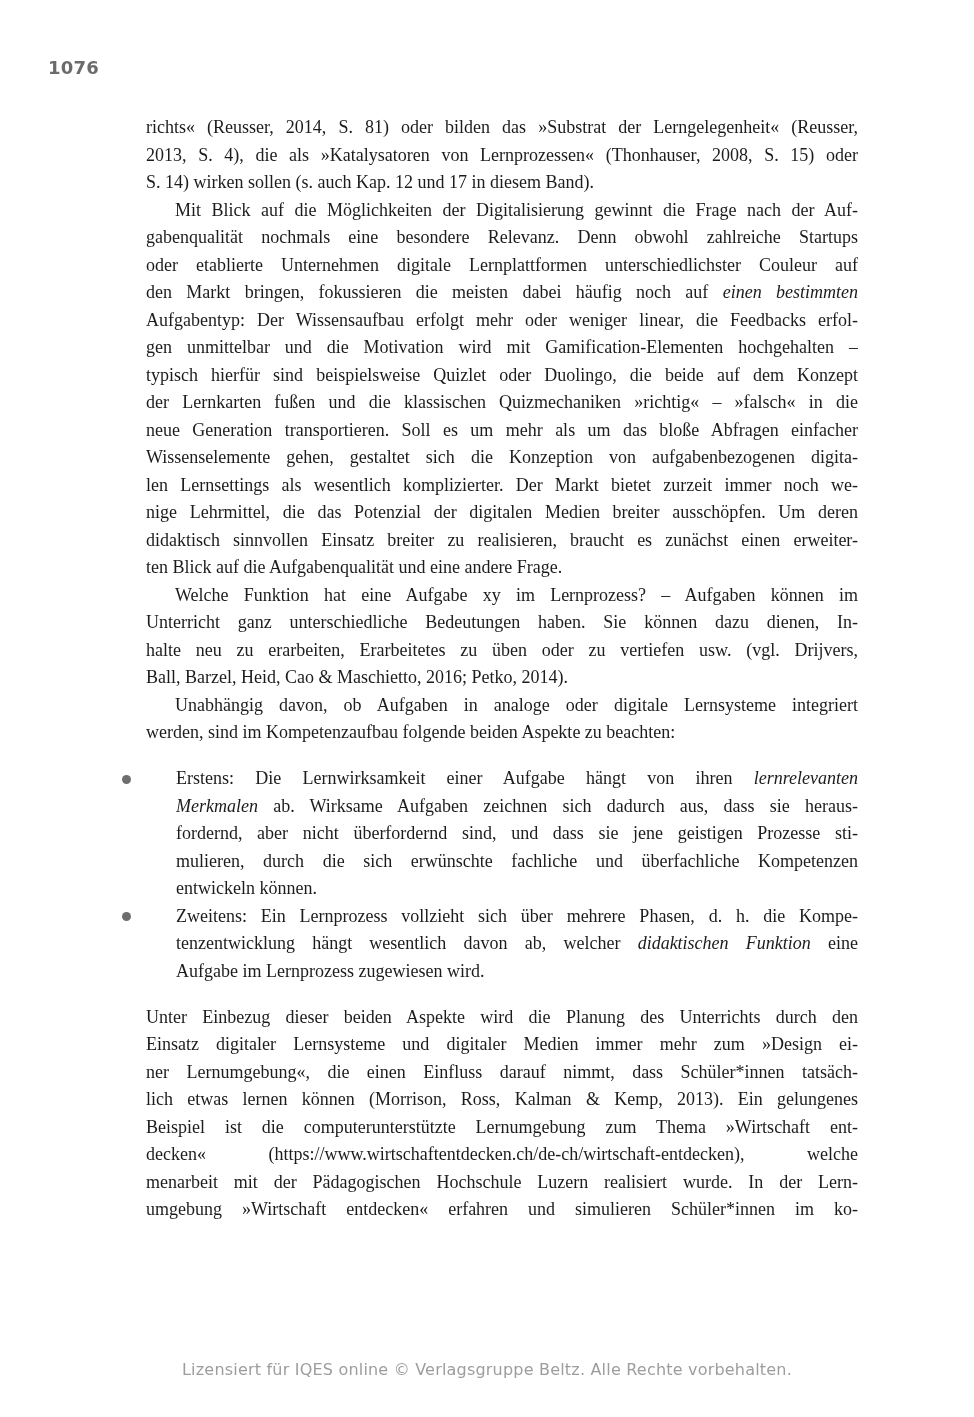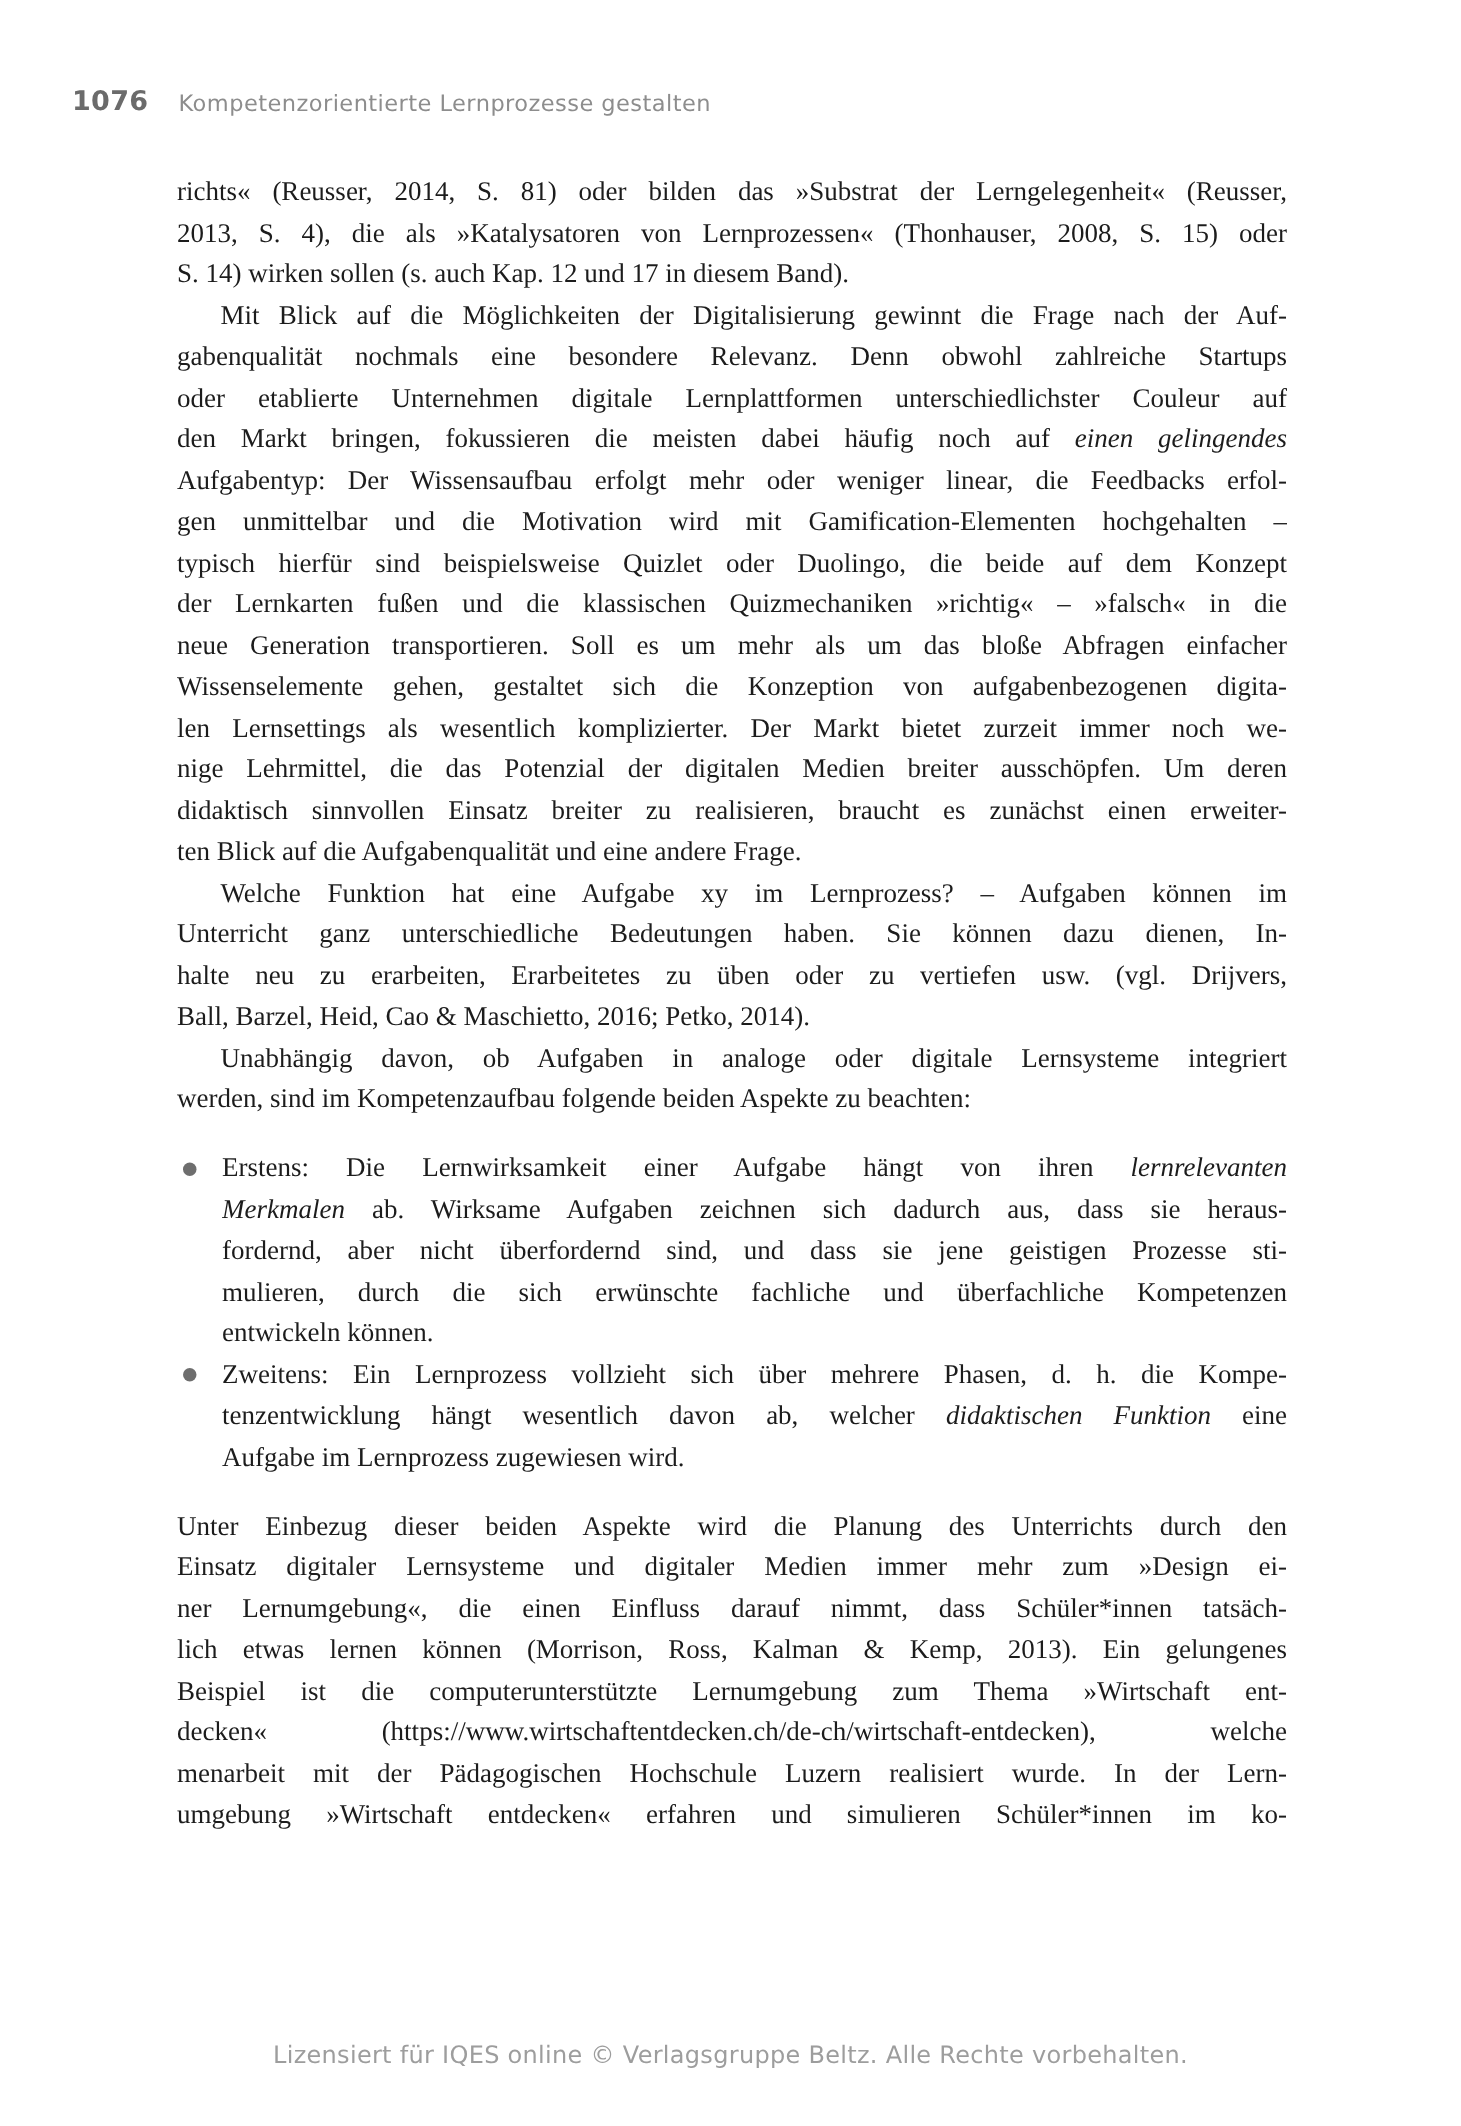--- a/index.html
+++ b/index.html
@@ -25,21 +25,21 @@
     letter-spacing: 0.3px;
   }
   
   .body-text {
     position: absolute; left: 118px; top: 114px; width: 740px;
     font-size: 18px; color: var(--c-body, #1c1c1c);
   }
   .paragraph { margin: 0; }
   .line {
     height: 27.5px; line-height: 27.5px;
-    overflow: hidden; white-space: normal;
+    overflow: hidden; white-space: normal; margin-left: 28px;
   }
   .line.just { text-align: justify; text-align-last: justify; }
   .line.indent { text-indent: 29px; }
   .line em { font-style: italic; }
   .spacer { height: 18.5px; }
   .bullet-item { position: relative; padding-left: 30px; }
   .bullet-dot {
     position: absolute; left: 4px; top: 9.5px;
     width: 9px; height: 9px; border-radius: 50%;
     background: var(--c-bullet, #6e6e6e);
@@ -51,34 +51,33 @@
     font-family: "DejaVu Sans", sans-serif;
     font-size: 16px; color: var(--c-footer, #9d9d9d);
     letter-spacing: 0.2px;
   }
 </style>
 </head>
 <body style="background: rgb(255, 255, 255);">
 
 <header class="header">
   <span class="page-num">1076</span>
-  <span class="running-title">Kompetenzorientierte Lernprozesse gestalten</span>
 </header>
 
 <main class="body-text">
     <div class="paragraph">
       <div class="line just"><span>richts« (Reusser, 2014, S. 81) oder bilden das »Substrat der Lerngelegenheit« (Reusser,</span></div>
       <div class="line just"><span>2013, S. 4), die als »Katalysatoren von Lernprozessen« (Thonhauser, 2008, S. 15) oder</span></div>
       <div class="line"><span>S. 14) wirken sollen (s. auch Kap. 12 und 17 in diesem Band).</span></div>
     </div>
     <div class="paragraph">
       <div class="line just indent"><span>Mit Blick auf die Möglichkeiten der Digitalisierung gewinnt die Frage nach der Auf-</span></div>
       <div class="line just"><span>gabenqualität nochmals eine besondere Relevanz. Denn obwohl zahlreiche Startups</span></div>
       <div class="line just"><span>oder etablierte Unternehmen digitale Lernplattformen unterschiedlichster Couleur auf</span></div>
-      <div class="line just"><span>den Markt bringen, fokussieren die meisten dabei häufig noch auf </span><em>einen gelingendes</em></div>
+      <div class="line just"><span>den Markt bringen, fokussieren die meisten dabei häufig noch auf </span><em>einen bestimmten</em></div>
       <div class="line just"><span>Aufgabentyp: Der Wissensaufbau erfolgt mehr oder weniger linear, die Feedbacks erfol-</span></div>
       <div class="line just"><span>gen unmittelbar und die Motivation wird mit Gamification-Elementen hochgehalten –</span></div>
       <div class="line just"><span>typisch hierfür sind beispielsweise Quizlet oder Duolingo, die beide auf dem Konzept</span></div>
       <div class="line just"><span>der Lernkarten fußen und die klassischen Quizmechaniken »richtig« – »falsch« in die</span></div>
       <div class="line just"><span>neue Generation transportieren. Soll es um mehr als um das bloße Abfragen einfacher</span></div>
       <div class="line just"><span>Wissenselemente gehen, gestaltet sich die Konzeption von aufgabenbezogenen digita-</span></div>
       <div class="line just"><span>len Lernsettings als wesentlich komplizierter. Der Markt bietet zurzeit immer noch we-</span></div>
       <div class="line just"><span>nige Lehrmittel, die das Potenzial der digitalen Medien breiter ausschöpfen. Um deren</span></div>
       <div class="line just"><span>didaktisch sinnvollen Einsatz breiter zu realisieren, braucht es zunächst einen erweiter-</span></div>
       <div class="line"><span>ten Blick auf die Aufgabenqualität und eine andere Frage.</span></div>

